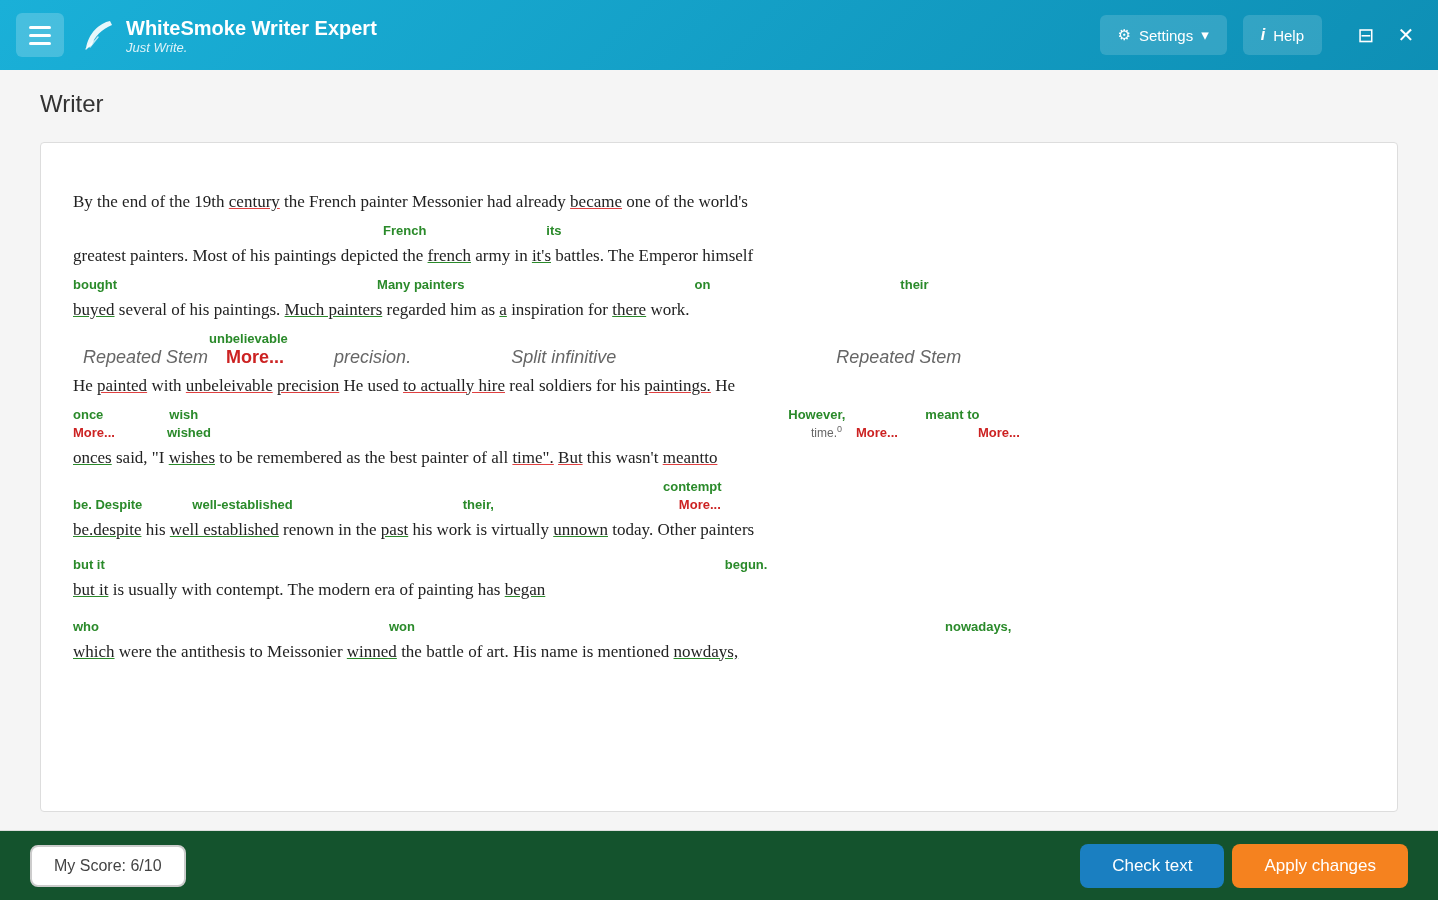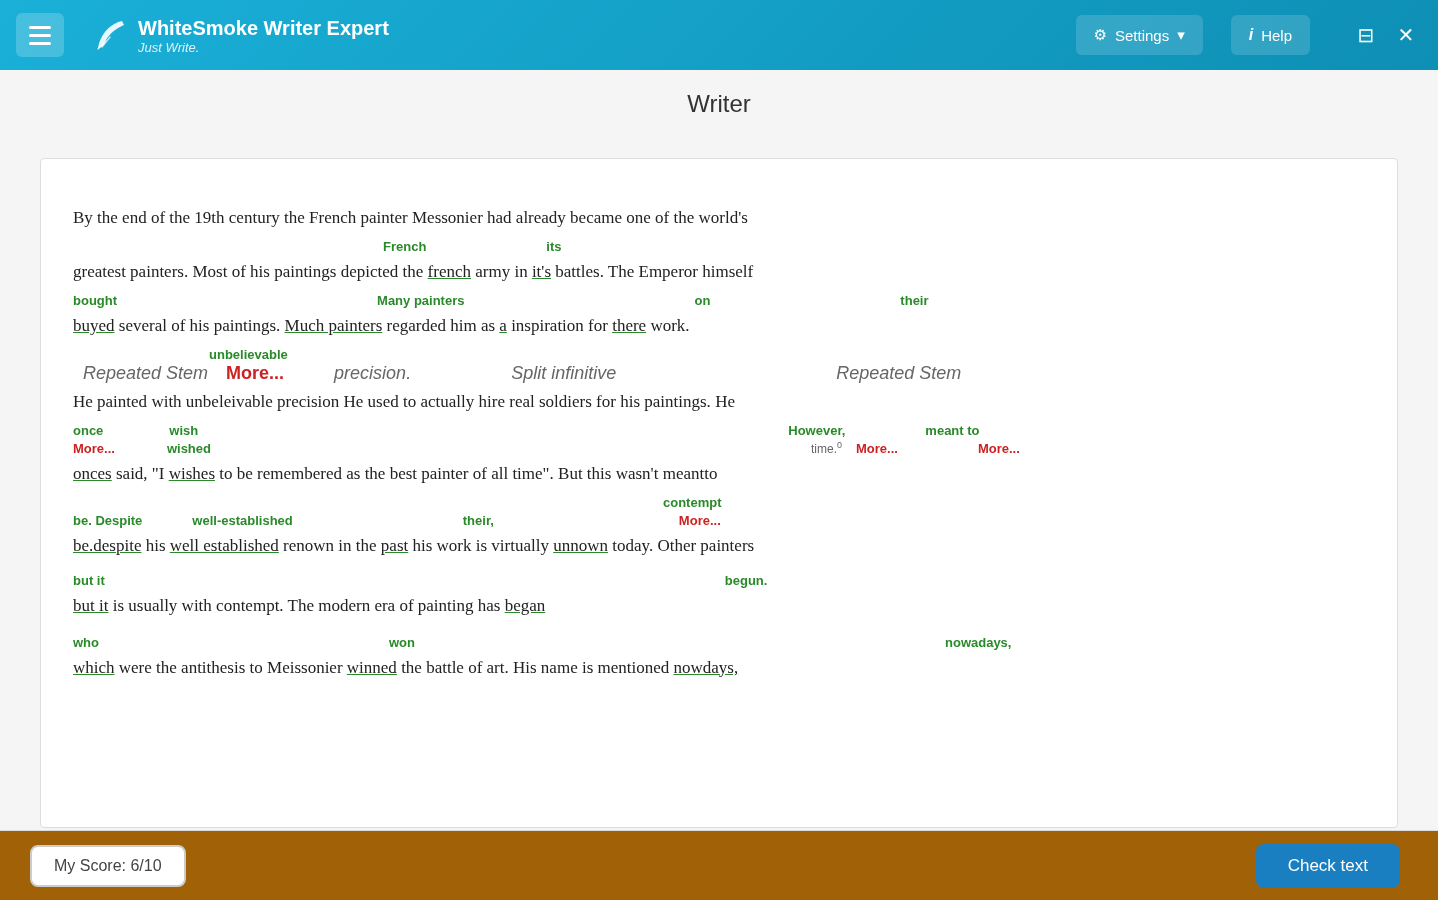--- a/index.html
+++ b/index.html
@@ -5,21 +5,21 @@
     * { box-sizing: border-box; margin: 0; padding: 0; }
     body { font-family: 'Segoe UI', Arial, sans-serif; background: #f0f0f0; width: 1438px; height: 900px; overflow: hidden; }
 
     
     .titlebar {
       background: linear-gradient(135deg, #1ab0d8 0%, #0e8fb5 100%);
       height: 70px;
       display: flex;
       align-items: center;
       padding: 16px 16px;
-      gap: 28px;
+      gap: 16px;
     }
     .menu-btn {
       background: rgba(255,255,255,0.2);
       border: none;
       border-radius: 6px;
       width: 48px;
       height: 44px;
       cursor: pointer;
       display: flex;
       flex-direction: column;
@@ -93,25 +93,24 @@
 
     
     .main-content {
       background: #f5f5f5;
       height: calc(900px - 70px - 70px);
       padding: 20px 40px 10px 40px;
       overflow: hidden;
       position: relative;
     }
     .page-title {
-      text-align: center;
       font-size: 24px;
       font-weight: 400;
       color: #333;
-      margin-bottom: 40px;
+      margin-bottom: 24px;
       font-family: 'Segoe UI', Arial, sans-serif;
     }
 
     
     .editor-area {
       background: white;
       border: 1px solid #ddd;
       border-radius: 4px;
       padding: 24px 32px;
       height: calc(100% - 60px);
@@ -123,26 +122,26 @@
       font-family: 'Times New Roman', Times, serif;
     }
     .editor-area::-webkit-scrollbar { width: 14px; }
     .editor-area::-webkit-scrollbar-track { background: #f0f0f0; }
     .editor-area::-webkit-scrollbar-thumb { background: #bbb; border-radius: 2px; }
     .line-group { position: relative; margin-bottom: 2px; }
     .sugg-green { color: #2a8a2a; font-weight: bold; font-style: normal; }
     .sugg-red { color: #cc2222; font-weight: bold; font-style: normal; }
 
     
-    .err-red { text-decoration-color: #e04040; color: inherit; }
+    .err-red { text-decoration: underline; text-decoration-color: #e04040; color: inherit; }
     .err-green { text-decoration: underline; text-decoration-color: #2a8a2a; color: inherit; }
 
     
     .bottom-bar {
-      background: #a16207;
+      background: #14532d;
       height: 70px;
       display: flex;
       align-items: center;
       padding: 0 30px;
       border-top: 1px solid #ddd;
     }
     .score-badge {
       border: 2px solid #ccc;
       border-radius: 8px;
       padding: 10px 22px;
@@ -347,13 +346,14 @@
       <span class="para-line"><span class="err-green">which</span> were the antithesis to Meissonier <span class="err-green">winned</span> the battle of art. His name is mentioned <span class="err-green">nowdays,</span></span>
     </div>
 
   </div>
 </div>
 
 <div class="bottom-bar">
   <div class="score-badge">My Score: 6/10</div>
   <div class="bottom-spacer"></div>
   <button class="check-btn">Check text</button>
+  <button class="apply-btn">Apply changes</button>
 </div>
 
 </body></html>

